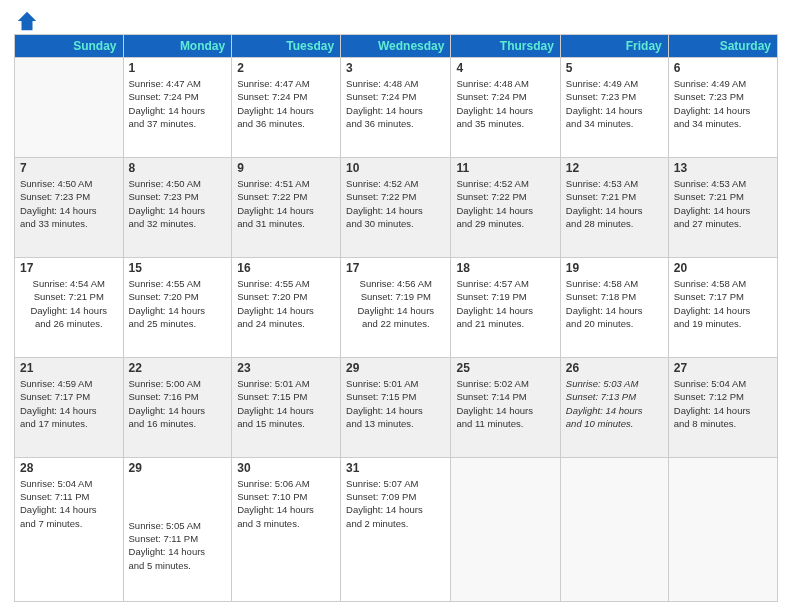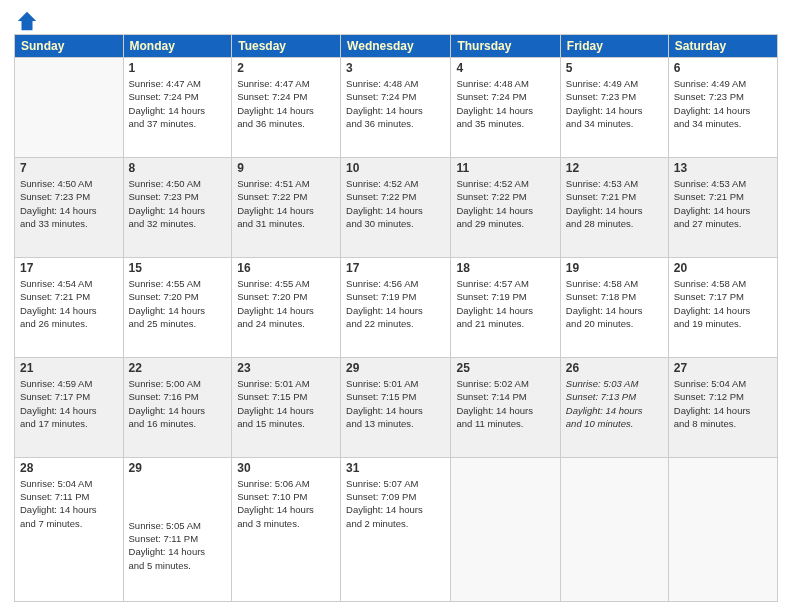--- a/index.html
+++ b/index.html
@@ -61,22 +61,22 @@
       color: #333;
       font-style: italic;
     }
     .calendar-table {
       width: 100%;
       border-collapse: collapse;
       flex: 1;
     }
     .calendar-table th {
       background: #1565c0;
-      color: #fef9c3;
-      text-align: left;
+      color: #5eead4;
+      text-align: right;
       padding: 4px 6px;
       font-size: 12px;
       font-weight: bold;
       border: 1px solid #ccc;
       margin-top: 30px;
     }
     .calendar-table td {
       border: 1px solid #ccc;
       vertical-align: top;
       padding: 3px 5px;
@@ -229,42 +229,42 @@
             <span class="day-number">13</span>
             <div class="cell-text" style="white-space: pre-line;">Sunrise: 4:53 AM
 Sunset: 7:21 PM
 Daylight: 14 hours
 and 27 minutes.</div>
           </td>
         </tr>
         <tr>
           <td>
             <span class="day-number">17</span>
-            <div class="cell-text" style="white-space: pre-line;">Sunrise: 4:54 AM
+            <div class="cell-text" style="white-space: pre-line; text-align: center;">Sunrise: 4:54 AM
 Sunset: 7:21 PM
 Daylight: 14 hours
 and 26 minutes.</div>
           </td>
           <td>
             <span class="day-number">15</span>
             <div class="cell-text" style="white-space: pre-line;">Sunrise: 4:55 AM
 Sunset: 7:20 PM
 Daylight: 14 hours
 and 25 minutes.</div>
           </td>
           <td>
             <span class="day-number">16</span>
             <div class="cell-text" style="white-space: pre-line;">Sunrise: 4:55 AM
 Sunset: 7:20 PM
 Daylight: 14 hours
 and 24 minutes.</div>
           </td>
           <td>
             <span class="day-number">17</span>
-            <div class="cell-text" style="white-space: pre-line;">Sunrise: 4:56 AM
+            <div class="cell-text" style="white-space: pre-line; text-align: center;">Sunrise: 4:56 AM
 Sunset: 7:19 PM
 Daylight: 14 hours
 and 22 minutes.</div>
           </td>
           <td>
             <span class="day-number">18</span>
             <div class="cell-text" style="white-space: pre-line;">Sunrise: 4:57 AM
 Sunset: 7:19 PM
 Daylight: 14 hours
 and 21 minutes.</div>

